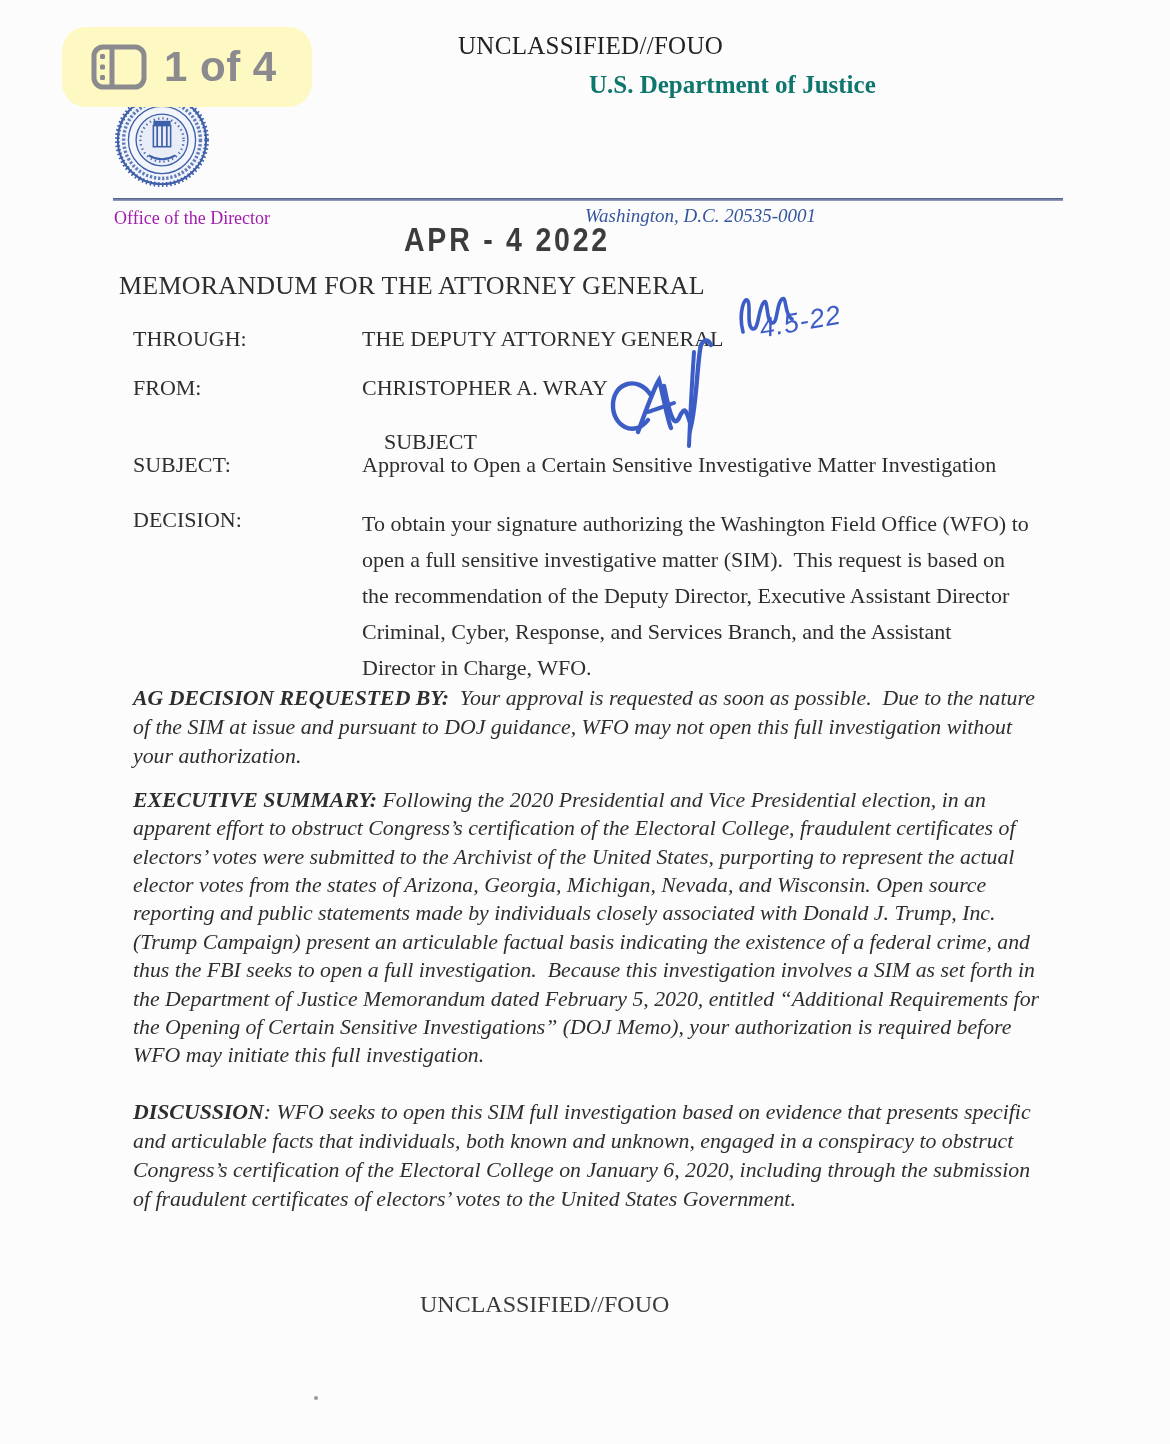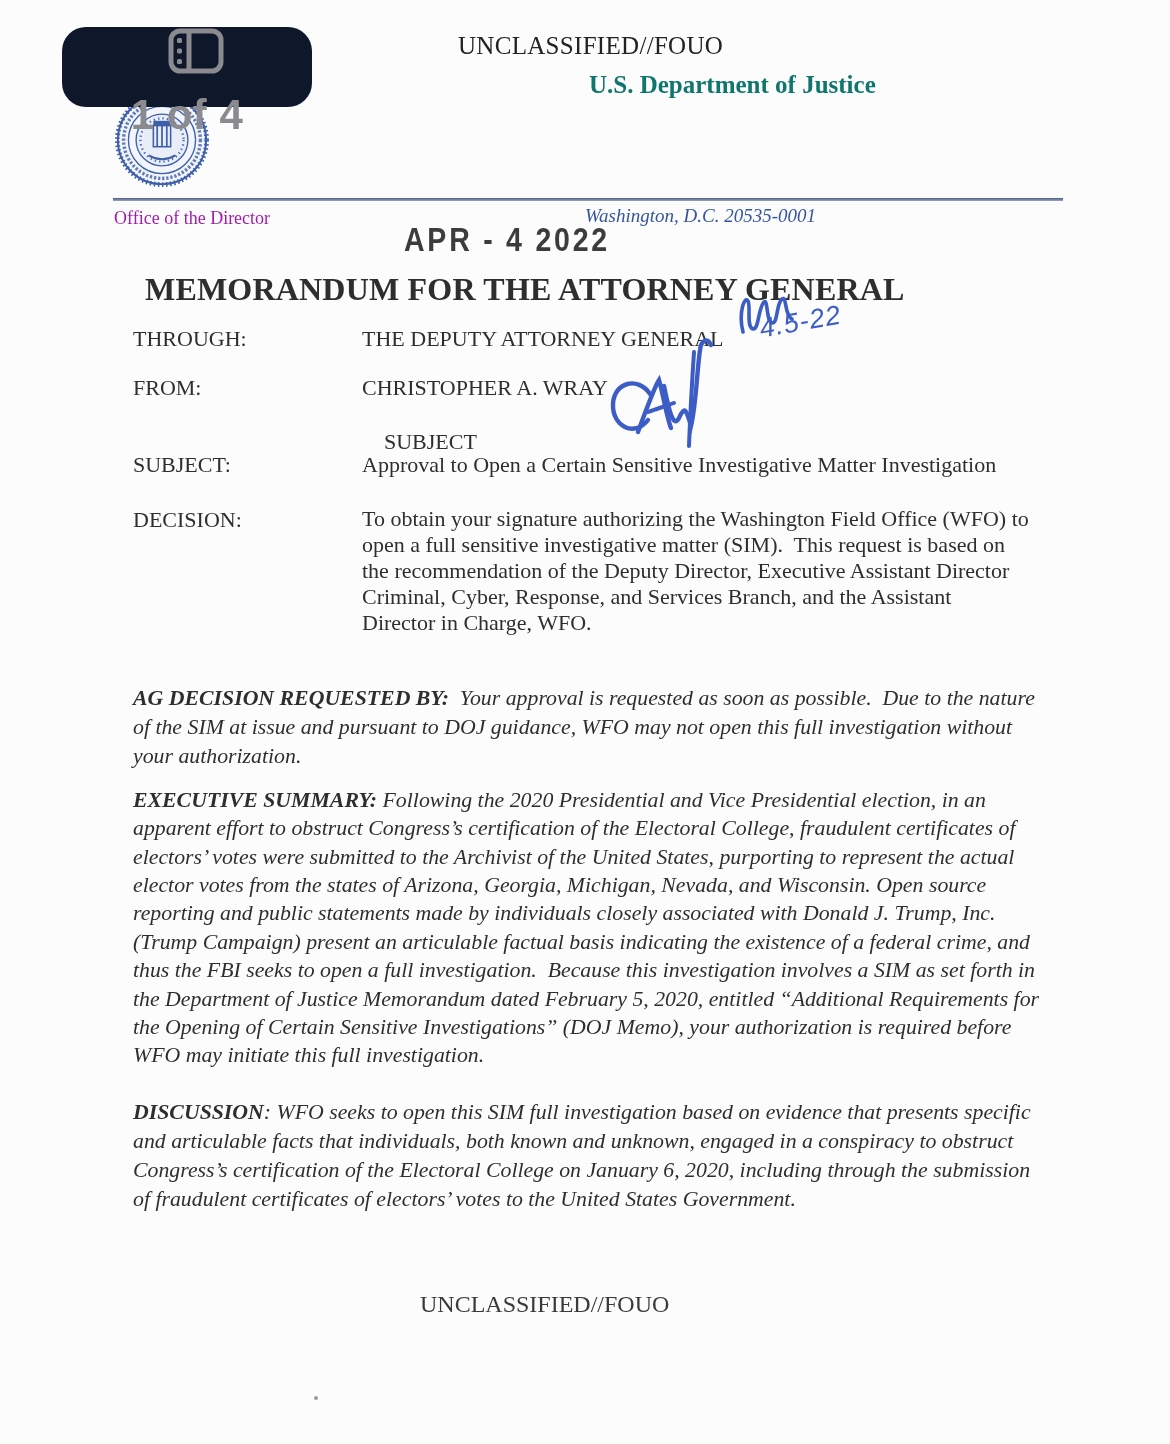--- a/index.html
+++ b/index.html
@@ -4,50 +4,49 @@
 <style>
   html,body { margin:0; padding:0; background:#e8e8ea; }
   .viewer {
     position:relative; width:1170px; height:1444px; margin:0 auto;
     background:#fcfcfd; overflow:hidden;
     font-family:"Liberation Serif", serif; color:#2e2e2e;
   }
   
   .page-badge {
     position:absolute; left:62px; top:27px; width:250px; height:80px;
-    background:#0f172a; border-radius:24px; display:flex; align-items:center;
+    background:#fef9c3; border-radius:24px; display:flex; align-items:center;
     gap:16px; padding:0 10px; box-sizing:border-box; z-index:10;
     font-family:"Liberation Sans", sans-serif;
-    flex-direction:column;
   }
   .page-badge .glyph { width:58px; height:48px; flex:0 0 auto; margin-left:18px; }
   .page-badge .label { font-size:42px; font-weight:600; color:#8a8a8f; letter-spacing:0.5px; }
   
   .seal { position:absolute; left:112px; top:92px; width:100px; height:96px; z-index:1; }
   
   .class-top { position:absolute; left:458px; top:32px; font-size:25px; color:#222; letter-spacing:0.3px; }
   .doj { position:absolute; left:589px; top:71px; font-size:25px; font-weight:bold; color:#0f766e; }
   .fbi { position:absolute; left:589px; top:127px; font-size:24px; color:#35559e; }
   .rule { position:absolute; left:113px; top:198px; width:950px; height:3px;
           background:linear-gradient(#4d5b84,#9aa6c2); }
   .office { position:absolute; left:114px; top:208px; font-size:18px; color:#a21caf; }
   .addr { position:absolute; left:585px; top:205px; font-size:19px; font-style:italic; color:#35559e; }
   .stamp { position:absolute; left:404px; top:221px; font-family:"Liberation Sans", sans-serif;
            font-size:31px; font-weight:700; letter-spacing:3px; color:#3c3c3e;
            transform:scale(0.92,1.08); transform-origin:left top; }
   
-  .memo-title { position:absolute; left:145px; top:271px; font-size:32px; letter-spacing:0.2px;font-weight:bold; }
+  .memo-title { position:absolute; left:119px; top:271px; font-size:26px; letter-spacing:0.2px; }
   .frow { position:absolute; left:133px; width:930px; font-size:22px; line-height:27px; }
   .frow .lab { position:absolute; left:0; top:0; }
   .frow .val { position:absolute; left:229px; top:0; white-space:pre-wrap; }
   .r-through { top:325px; }
   .r-from    { top:374px; }
   .r-subject { top:451px; }
   .r-purpose { top:506px; }
-  .r-purpose .val { width:668px; line-height:26px; }
+  .r-purpose .val { width:668px; line-height:36px; }
   .para { position:absolute; left:133px; width:916px; font-size:21.8px; line-height:29px;
           white-space:pre-wrap;font-style:italic; }
   .para .lead { font-weight:bold; }
   .p-ag   { top:662px; }
   .p-exec { top:764px; line-height:28.4px; }
   .p-disc { top:1078px;margin-top:20px; }
   .class-bottom { position:absolute; left:420px; top:1291px; font-size:24px; color:#3a3a3a; }
   
   .ink  { position:absolute; z-index:5; }
   .sig-caw  { left:598px; top:332px; width:132px; height:122px; }

